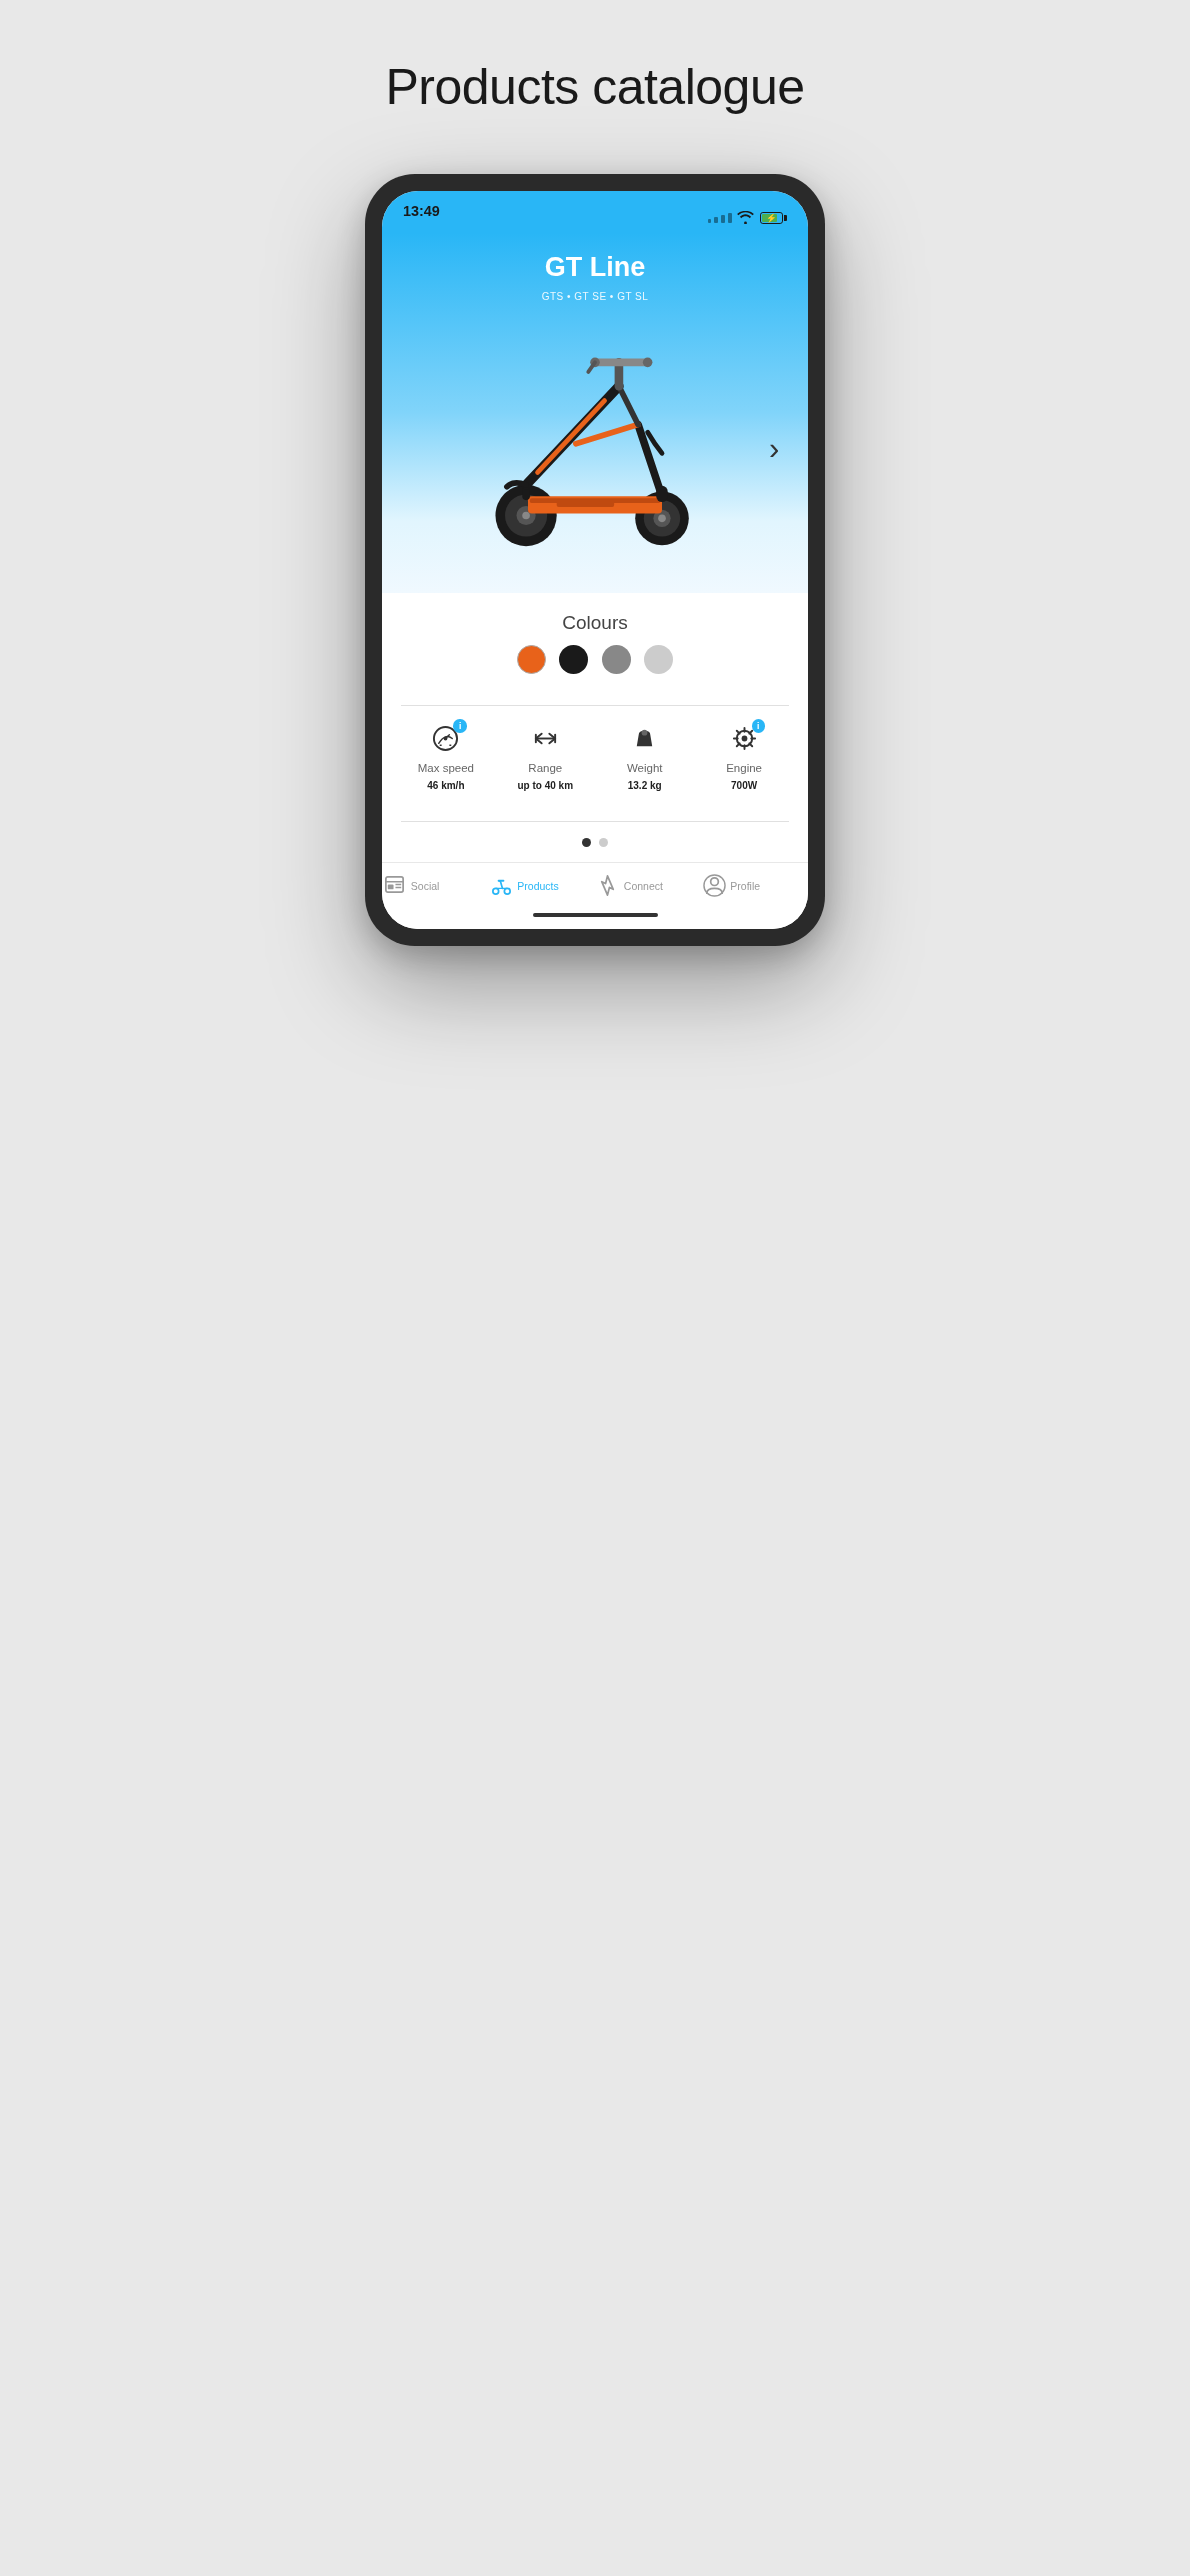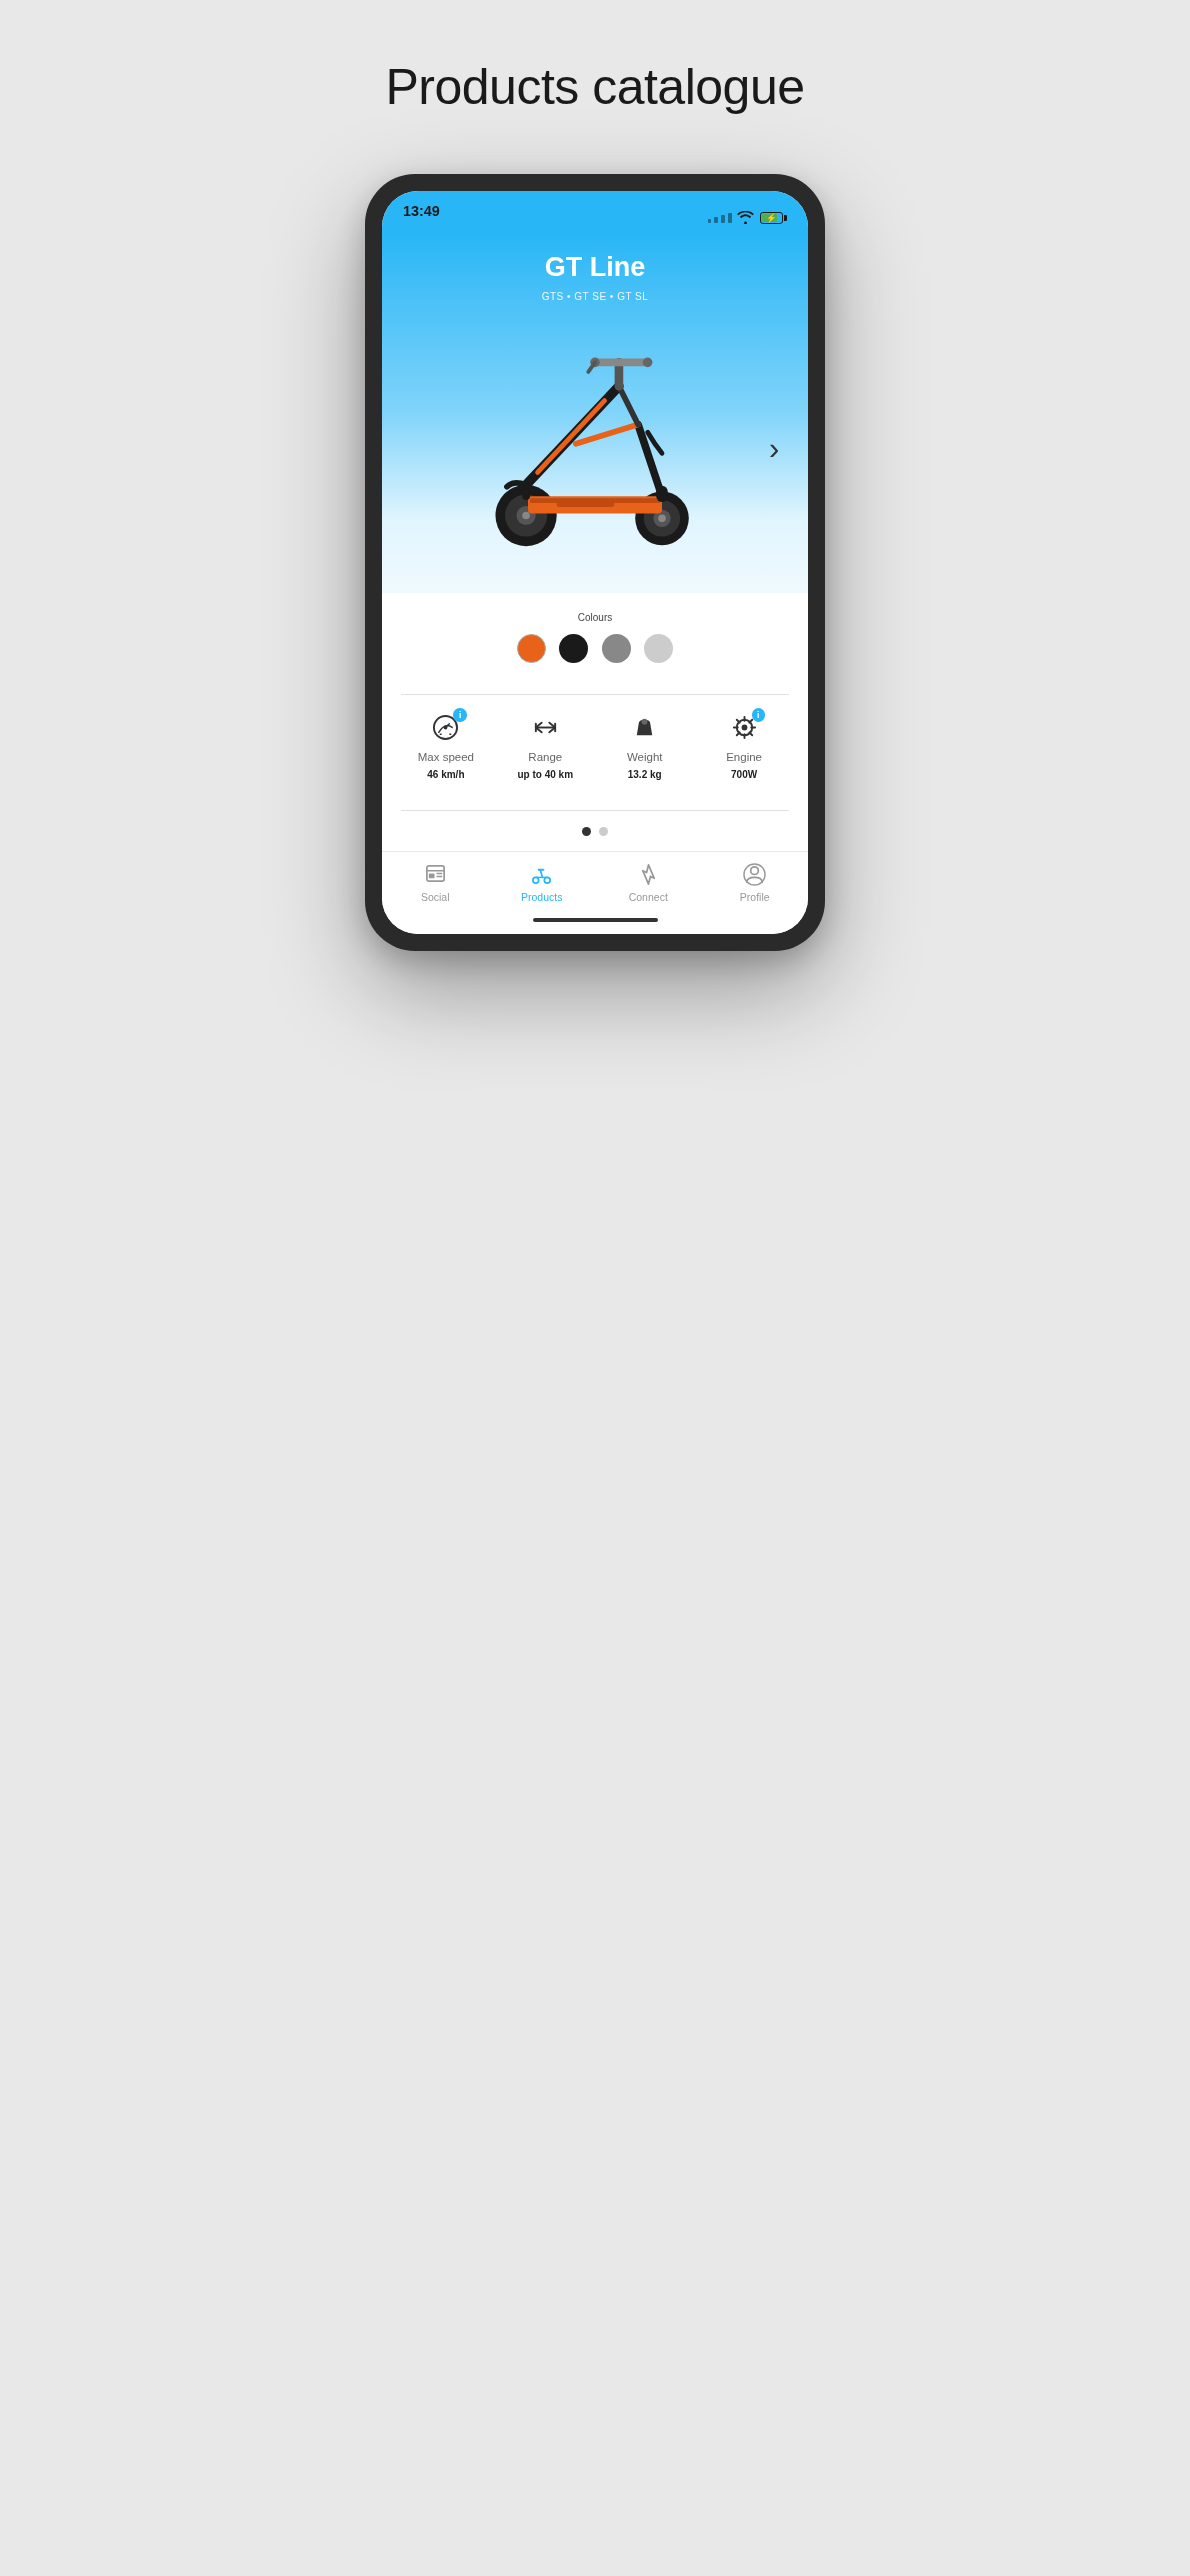--- a/index.html
+++ b/index.html
@@ -165,21 +165,21 @@
       background: #fff;
       padding: 19px 19px 0;
     }
 
     .colours-section {
       text-align: center;
       padding-bottom: 15.3px;
     }
 
     .colours-label {
-      font-size: 10px;
+      font-size: 19px;
       color: #444;
       margin-bottom: 11.5px;
     }
 
     .colour-swatches {
       display: flex;
       justify-content: center;
       gap: 13.4px;
     }
 
@@ -304,21 +304,21 @@
       display: flex;
       justify-content: space-around;
       align-items: center;
       padding: 9.6px 0 7.7px;
       border-top: 1px solid #e8e8e8;
       background: #fff;
     }
 
     .tab-item {
       display: flex;
-      flex-direction: column;
+      flex-direction: row;
       align-items: center;
       gap: 3.8px;
       cursor: pointer;
       flex: 1;
     }
 
     .tab-icon {
       width: 25px;
       height: 25px;
       display: flex;

